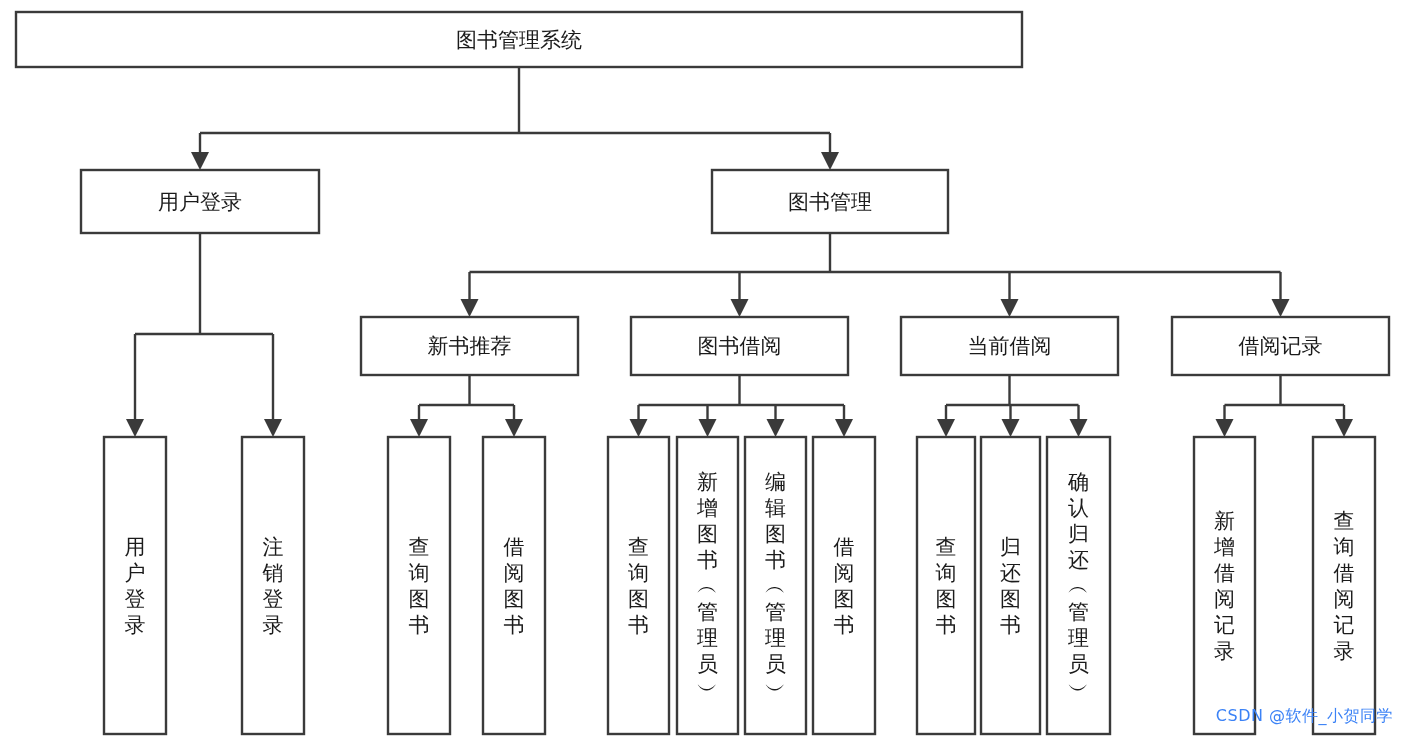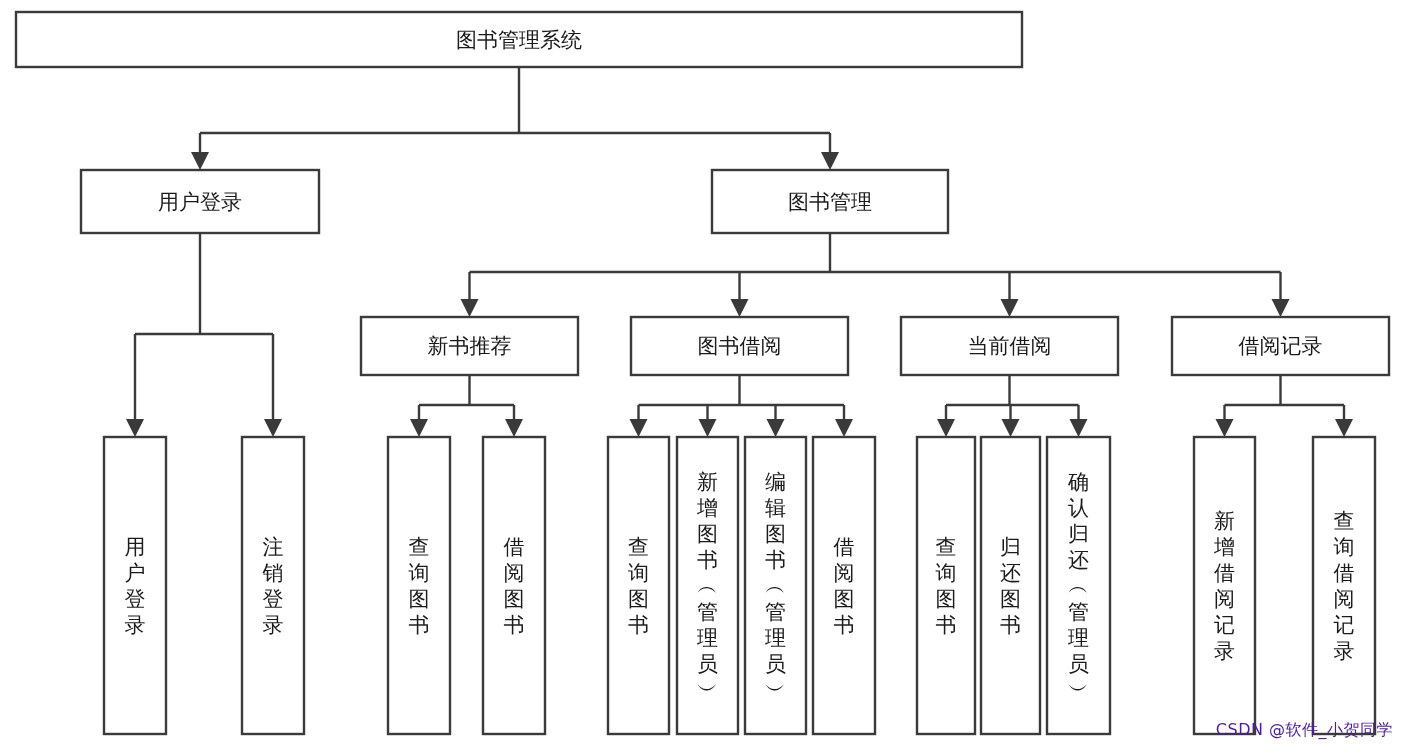--- a/index.html
+++ b/index.html
@@ -47,24 +47,24 @@
     stroke-width: 2.4;
     fill: none;
   }
   .arrow-head {
     fill: #3a3a3a;
     stroke: none;
   }
   .watermark-text {
     position: absolute;
     right: 12px;
-    bottom: 6px;
+    bottom: 20px;
     font-family: "DejaVu Sans", "Liberation Sans", sans-serif;
     font-size: 16px;
-    color: #4c1d95;
+    color: #3b82f6;
     white-space: nowrap;
     letter-spacing: 0.5px;
     user-select: none;
   }
 </style>
 </head>
 <body>
 
 <div id="diagram-root">
   <svg id="flowchart" viewBox="0 0 1405 747">

